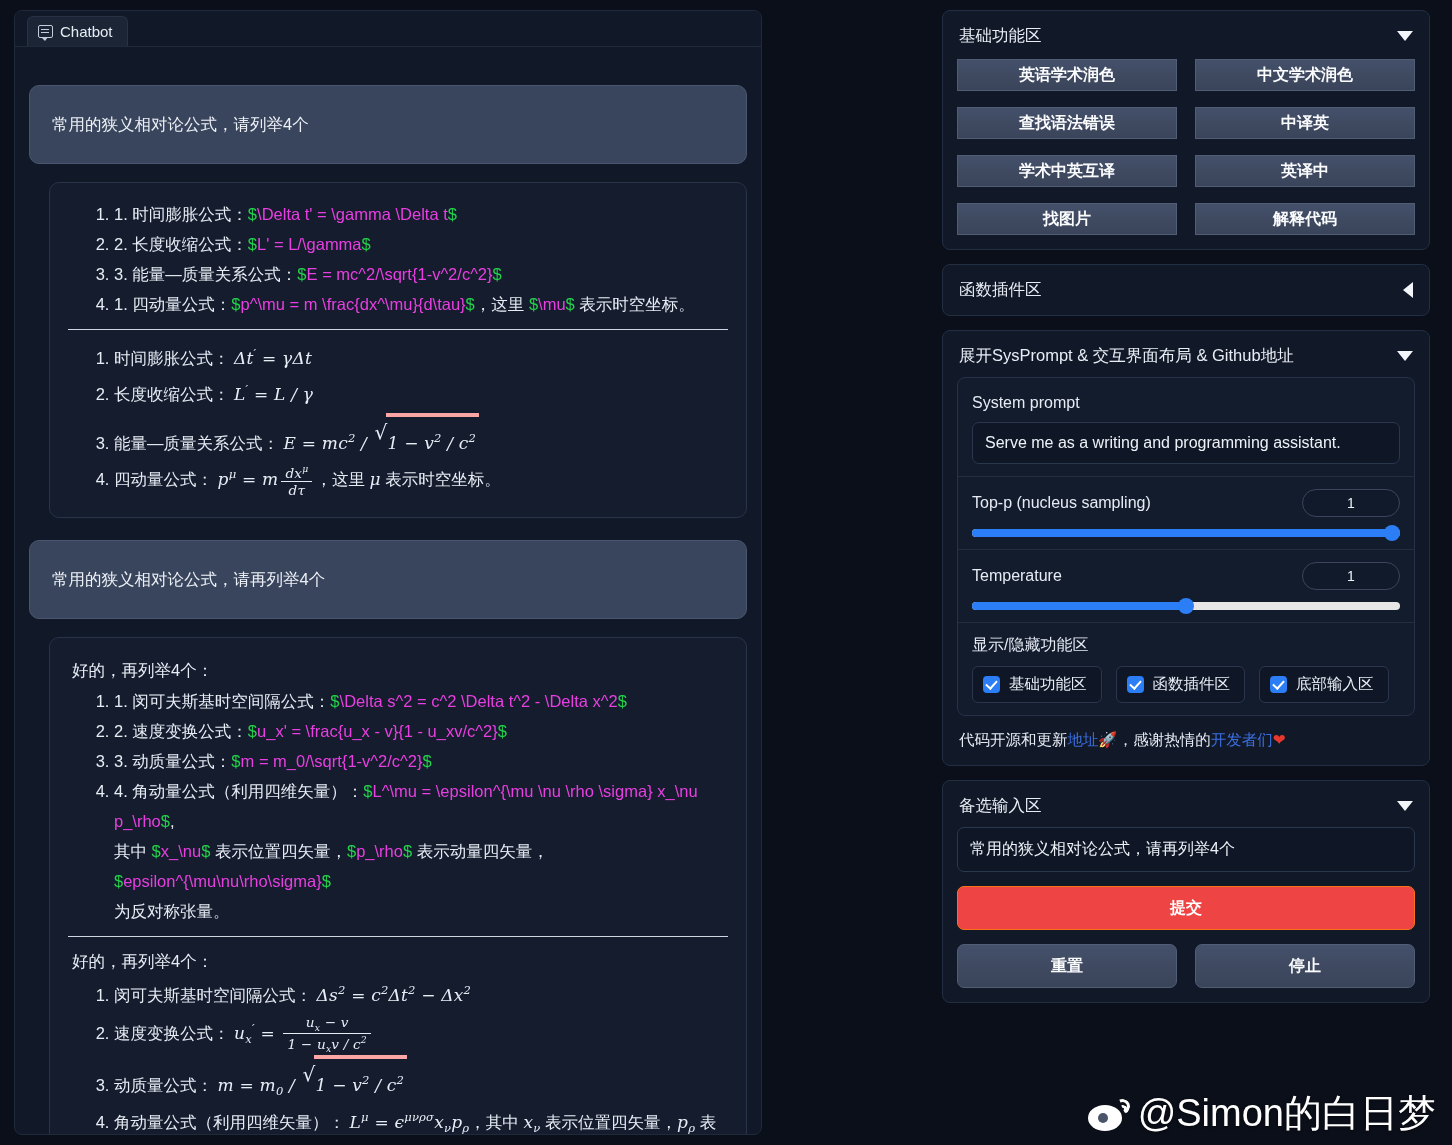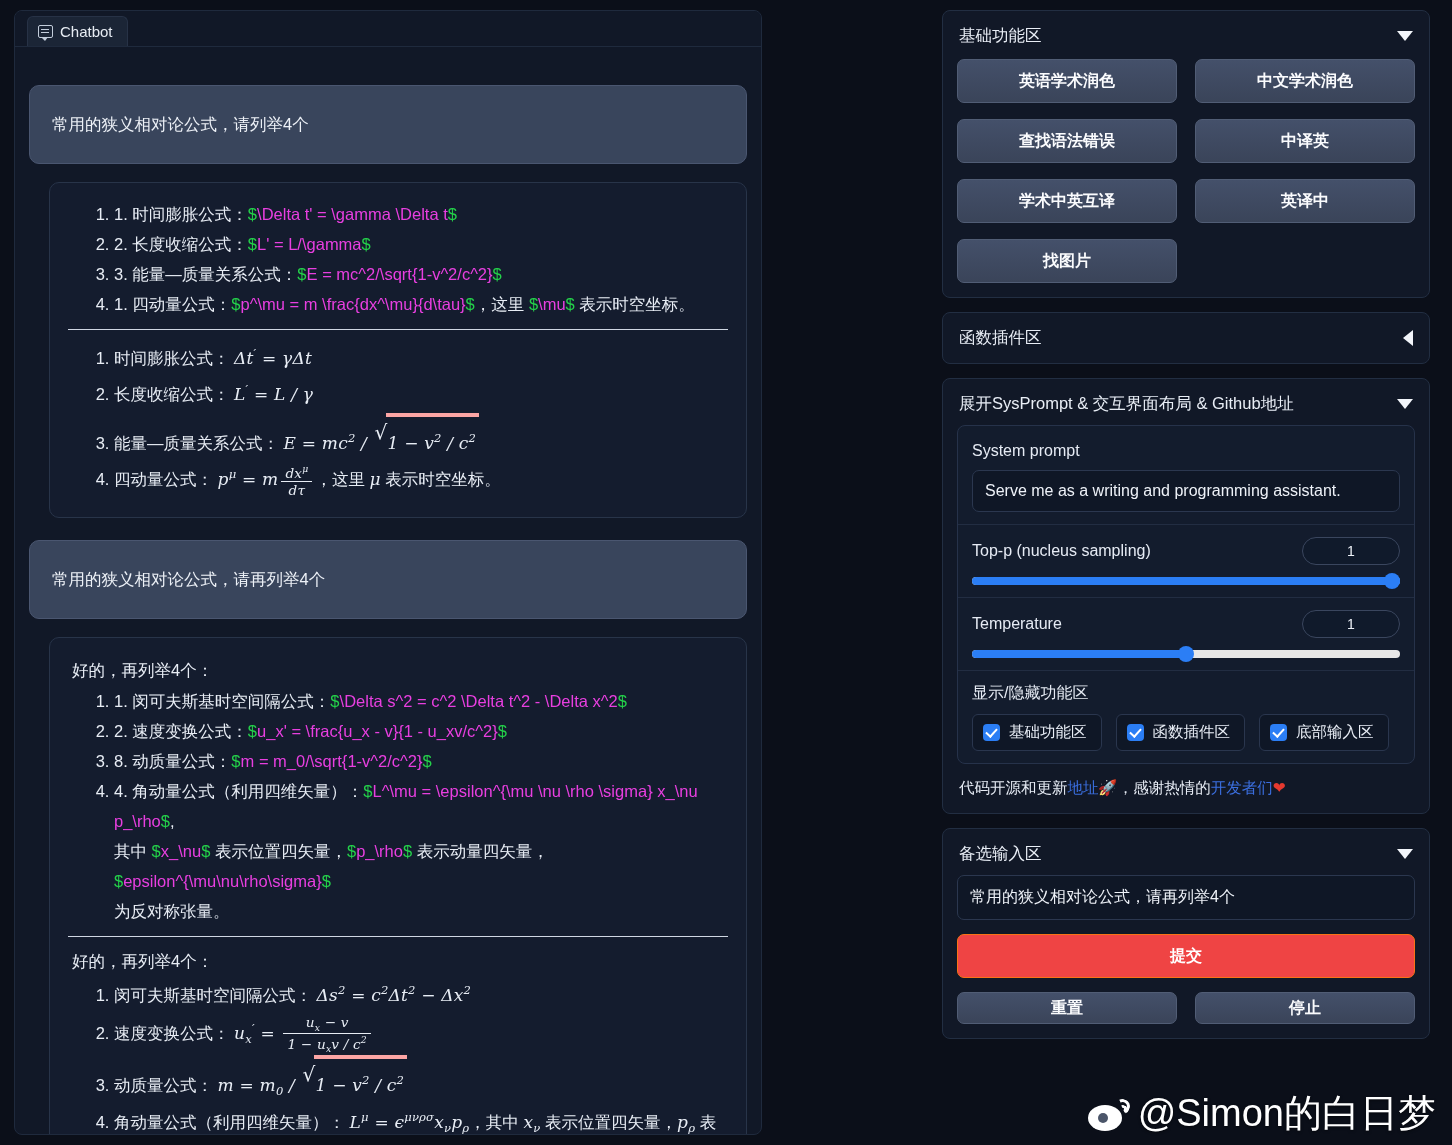--- a/index.html
+++ b/index.html
@@ -176,24 +176,24 @@
     border-left: none;
   }
   .btn-grid {
     display: grid; grid-template-columns: 1fr 1fr;
     gap: 16px 18px;
     margin-top: 2px;
   }
   .fbtn {
     background: linear-gradient(180deg,#44506a 0%,#3a4459 100%);
     border: 1px solid #515d75;
-    border-radius: 7px;
+    border-radius: 0;
     color: #fbfcfe;
     font-size: 16px; font-weight: bold;
-    height: 44px;
+    height: 32px;
     display: flex; align-items: center; justify-content: center;
     cursor: pointer;
   }
 
   .collapsed-panel {
     background: #111827;
     border: 1px solid #222e42;
     border-radius: 8px;
     padding: 12px 14px;
   }
@@ -265,21 +265,21 @@
     color: #ffffff; font-size: 16px; font-weight: bold;
     display: flex; align-items: center; justify-content: center;
     margin-top: 14px; cursor: pointer;
   }
   .bottom-pair { display: grid; grid-template-columns: 1fr 1fr; gap: 18px; margin-top: 14px; }
   .gbtn {
     background: linear-gradient(180deg,#44506a 0%,#3a4459 100%);
     border: 1px solid #515d75;
     border-radius: 7px;
     color: #fbfcfe; font-size: 16px; font-weight: bold;
-    height: 32px;
+    height: 44px;
     display: flex; align-items: center; justify-content: center;
     cursor: pointer;
   }
 
   
   .watermark {
     position: absolute;
     right: 16px; bottom: 6px;
     display: flex; align-items: center; gap: 8px;
     color: #ffffff;
@@ -358,21 +358,21 @@
           <div class="user-bubble">常用的狭义相对论公式，请再列举4个</div>
         </div>
 
         <div class="bot-row">
           <div class="bot-bubble">
             <div class="bot-lead">好的，再列举4个：</div>
 
             <ol class="mdlist">
               <li><span class="plain">1. 闵可夫斯基时空间隔公式：</span><span class="latex"><span class="dollar">$</span>\Delta s^2 = c^2 \Delta t^2 - \Delta x^2<span class="dollar">$</span></span></li>
               <li><span class="plain">2. 速度变换公式：</span><span class="latex"><span class="dollar">$</span>u_x' = \frac{u_x - v}{1 - u_xv/c^2}<span class="dollar">$</span></span></li>
-              <li><span class="plain">8. 动质量公式：</span><span class="latex"><span class="dollar">$</span>m = m_0/\sqrt{1-v^2/c^2}<span class="dollar">$</span></span></li>
+              <li><span class="plain">3. 动质量公式：</span><span class="latex"><span class="dollar">$</span>m = m_0/\sqrt{1-v^2/c^2}<span class="dollar">$</span></span></li>
               <li><span class="plain">4. 角动量公式（利用四维矢量）：</span><span class="latex"><span class="dollar">$</span>L^\mu = \epsilon^{\mu \nu \rho \sigma} x_\nu p_\rho<span class="dollar">$</span></span><span class="plain">,</span><br>
                 <span class="plain">其中 </span><span class="latex"><span class="dollar">$</span>x_\nu<span class="dollar">$</span></span><span class="plain"> 表示位置四矢量，</span><span class="latex"><span class="dollar">$</span>p_\rho<span class="dollar">$</span></span><span class="plain"> 表示动量四矢量，</span><span class="latex"><span class="dollar">$</span>epsilon^{\mu\nu\rho\sigma}<span class="dollar">$</span></span><br>
                 <span class="plain">为反对称张量。</span>
               </li>
             </ol>
 
             <hr class="sep">
 
             <div class="bot-lead">好的，再列举4个：</div>
 
@@ -402,20 +402,21 @@
         <span class="caret"></span>
       </div>
       <div class="btn-grid">
         <div class="fbtn">英语学术润色</div>
         <div class="fbtn">中文学术润色</div>
         <div class="fbtn">查找语法错误</div>
         <div class="fbtn">中译英</div>
         <div class="fbtn">学术中英互译</div>
         <div class="fbtn">英译中</div>
         <div class="fbtn">找图片</div>
+        <div class="fbtn">解释代码</div>
       </div>
     </div>
 
     <div class="collapsed-panel">
       <div class="panel-head">
         <span>函数插件区</span>
         <span class="caret left"></span>
       </div>
     </div>
 

